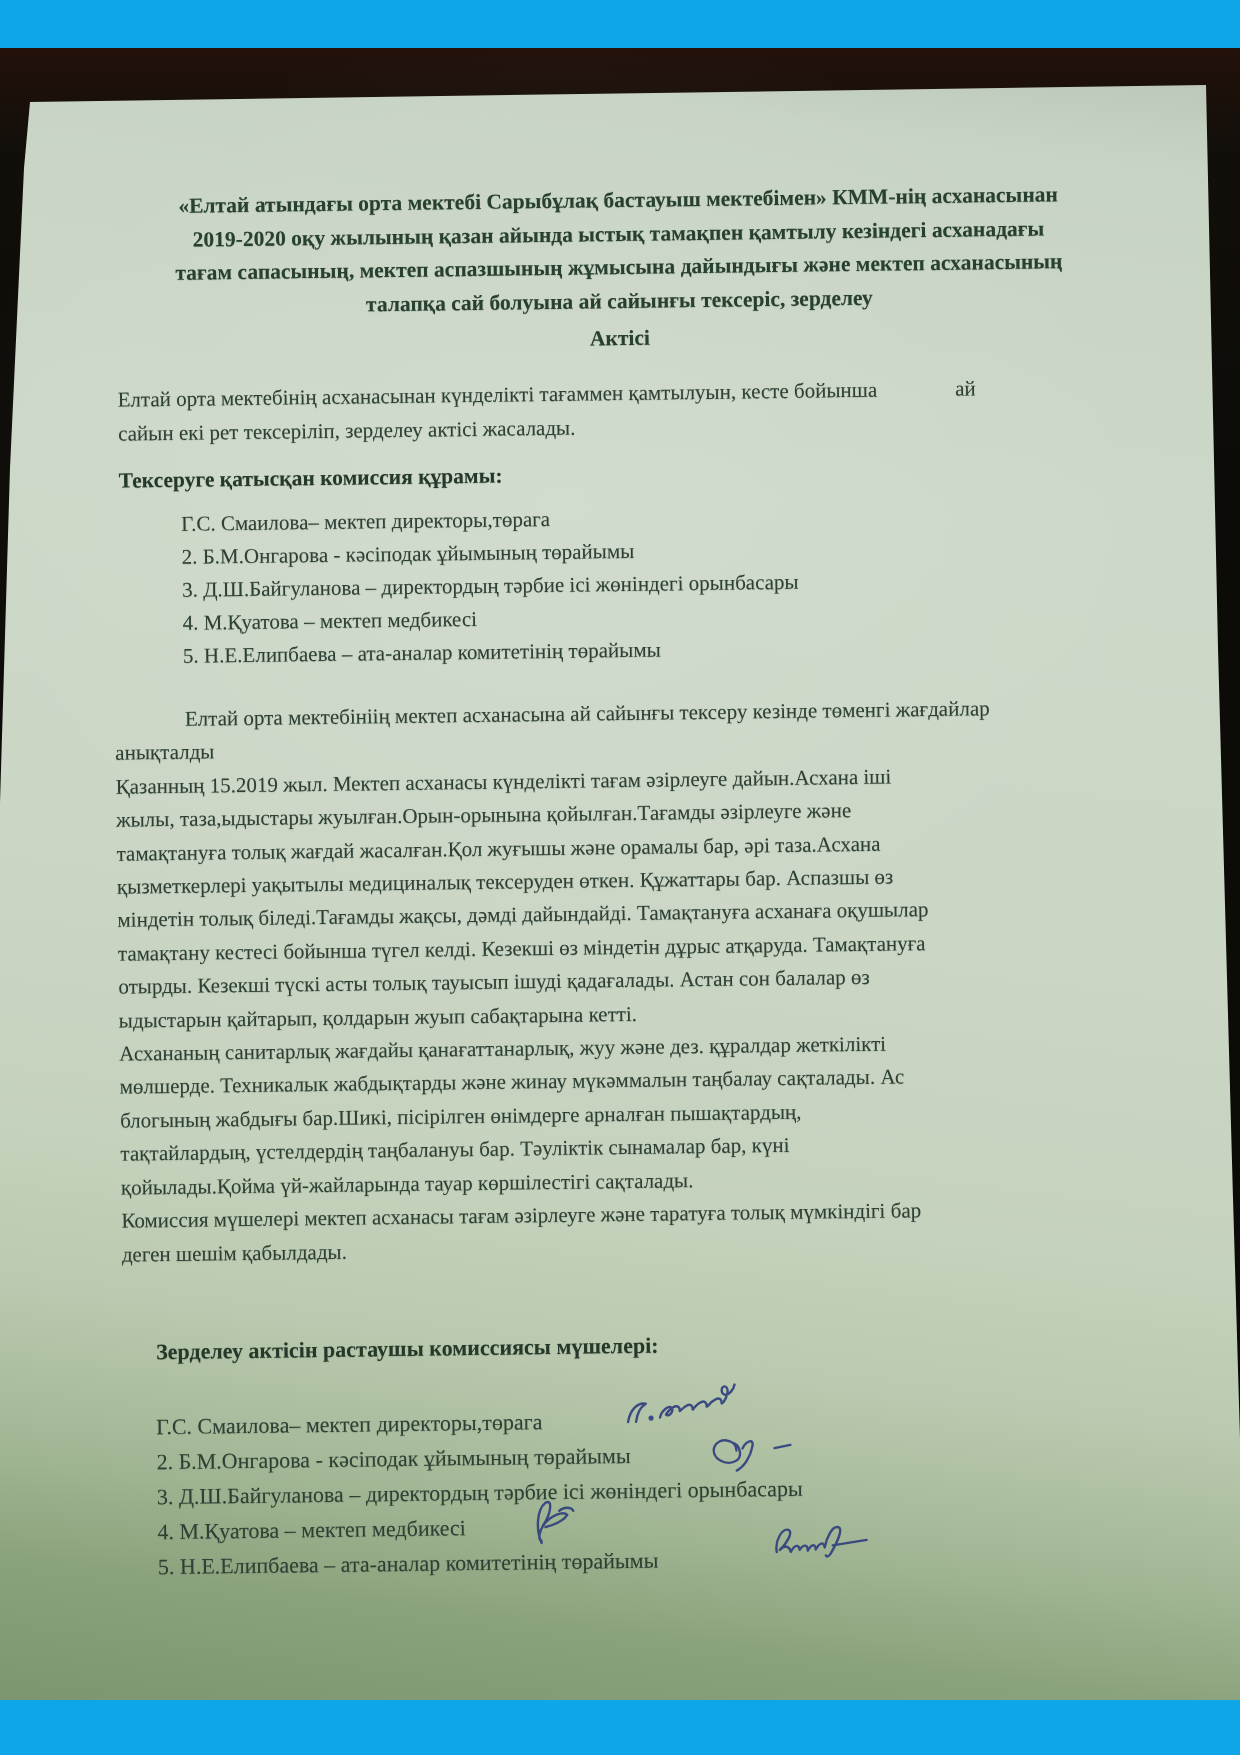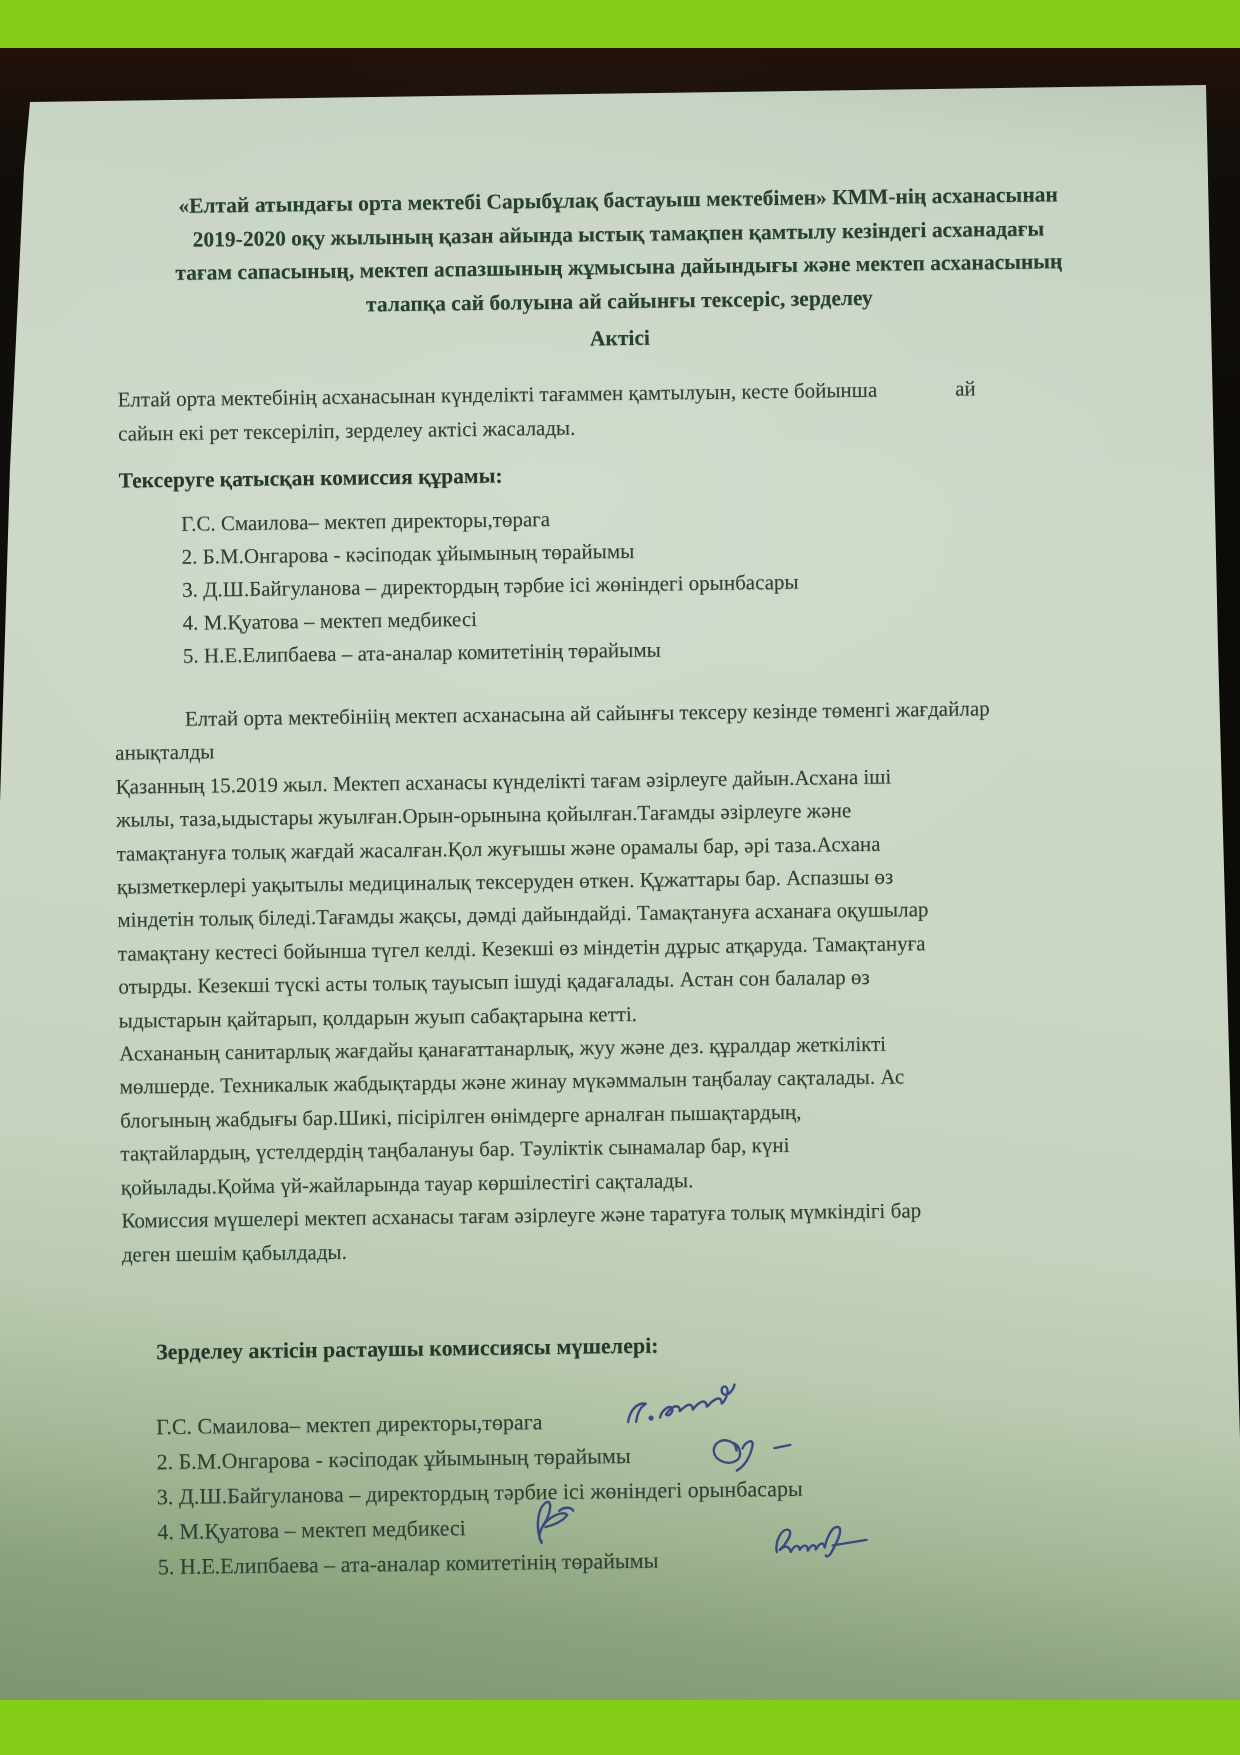--- a/index.html
+++ b/index.html
@@ -1,17 +1,17 @@
 <!DOCTYPE html>
 <html><head>
 <meta charset="utf-8">
 <style>
   html,body{margin:0;padding:0;background:#ffffff;}
   .stage{
-    position:relative;width:1240px;height:1755px;background:#84cc16;overflow:hidden;
+    position:relative;width:1240px;height:1755px;background:#0ea5e9;overflow:hidden;
     font-family:"Liberation Serif","DejaVu Serif",serif;
   }
   
   .photo{
     position:absolute;left:0;top:48px;width:1240px;height:1652px;
     background:linear-gradient(180deg,#23110a 0%,#120f0a 6%,#0d0b08 25%,#0b0a07 100%);
   }
   
   .paper{
     position:absolute;left:0;top:0;width:1240px;height:1652px;

